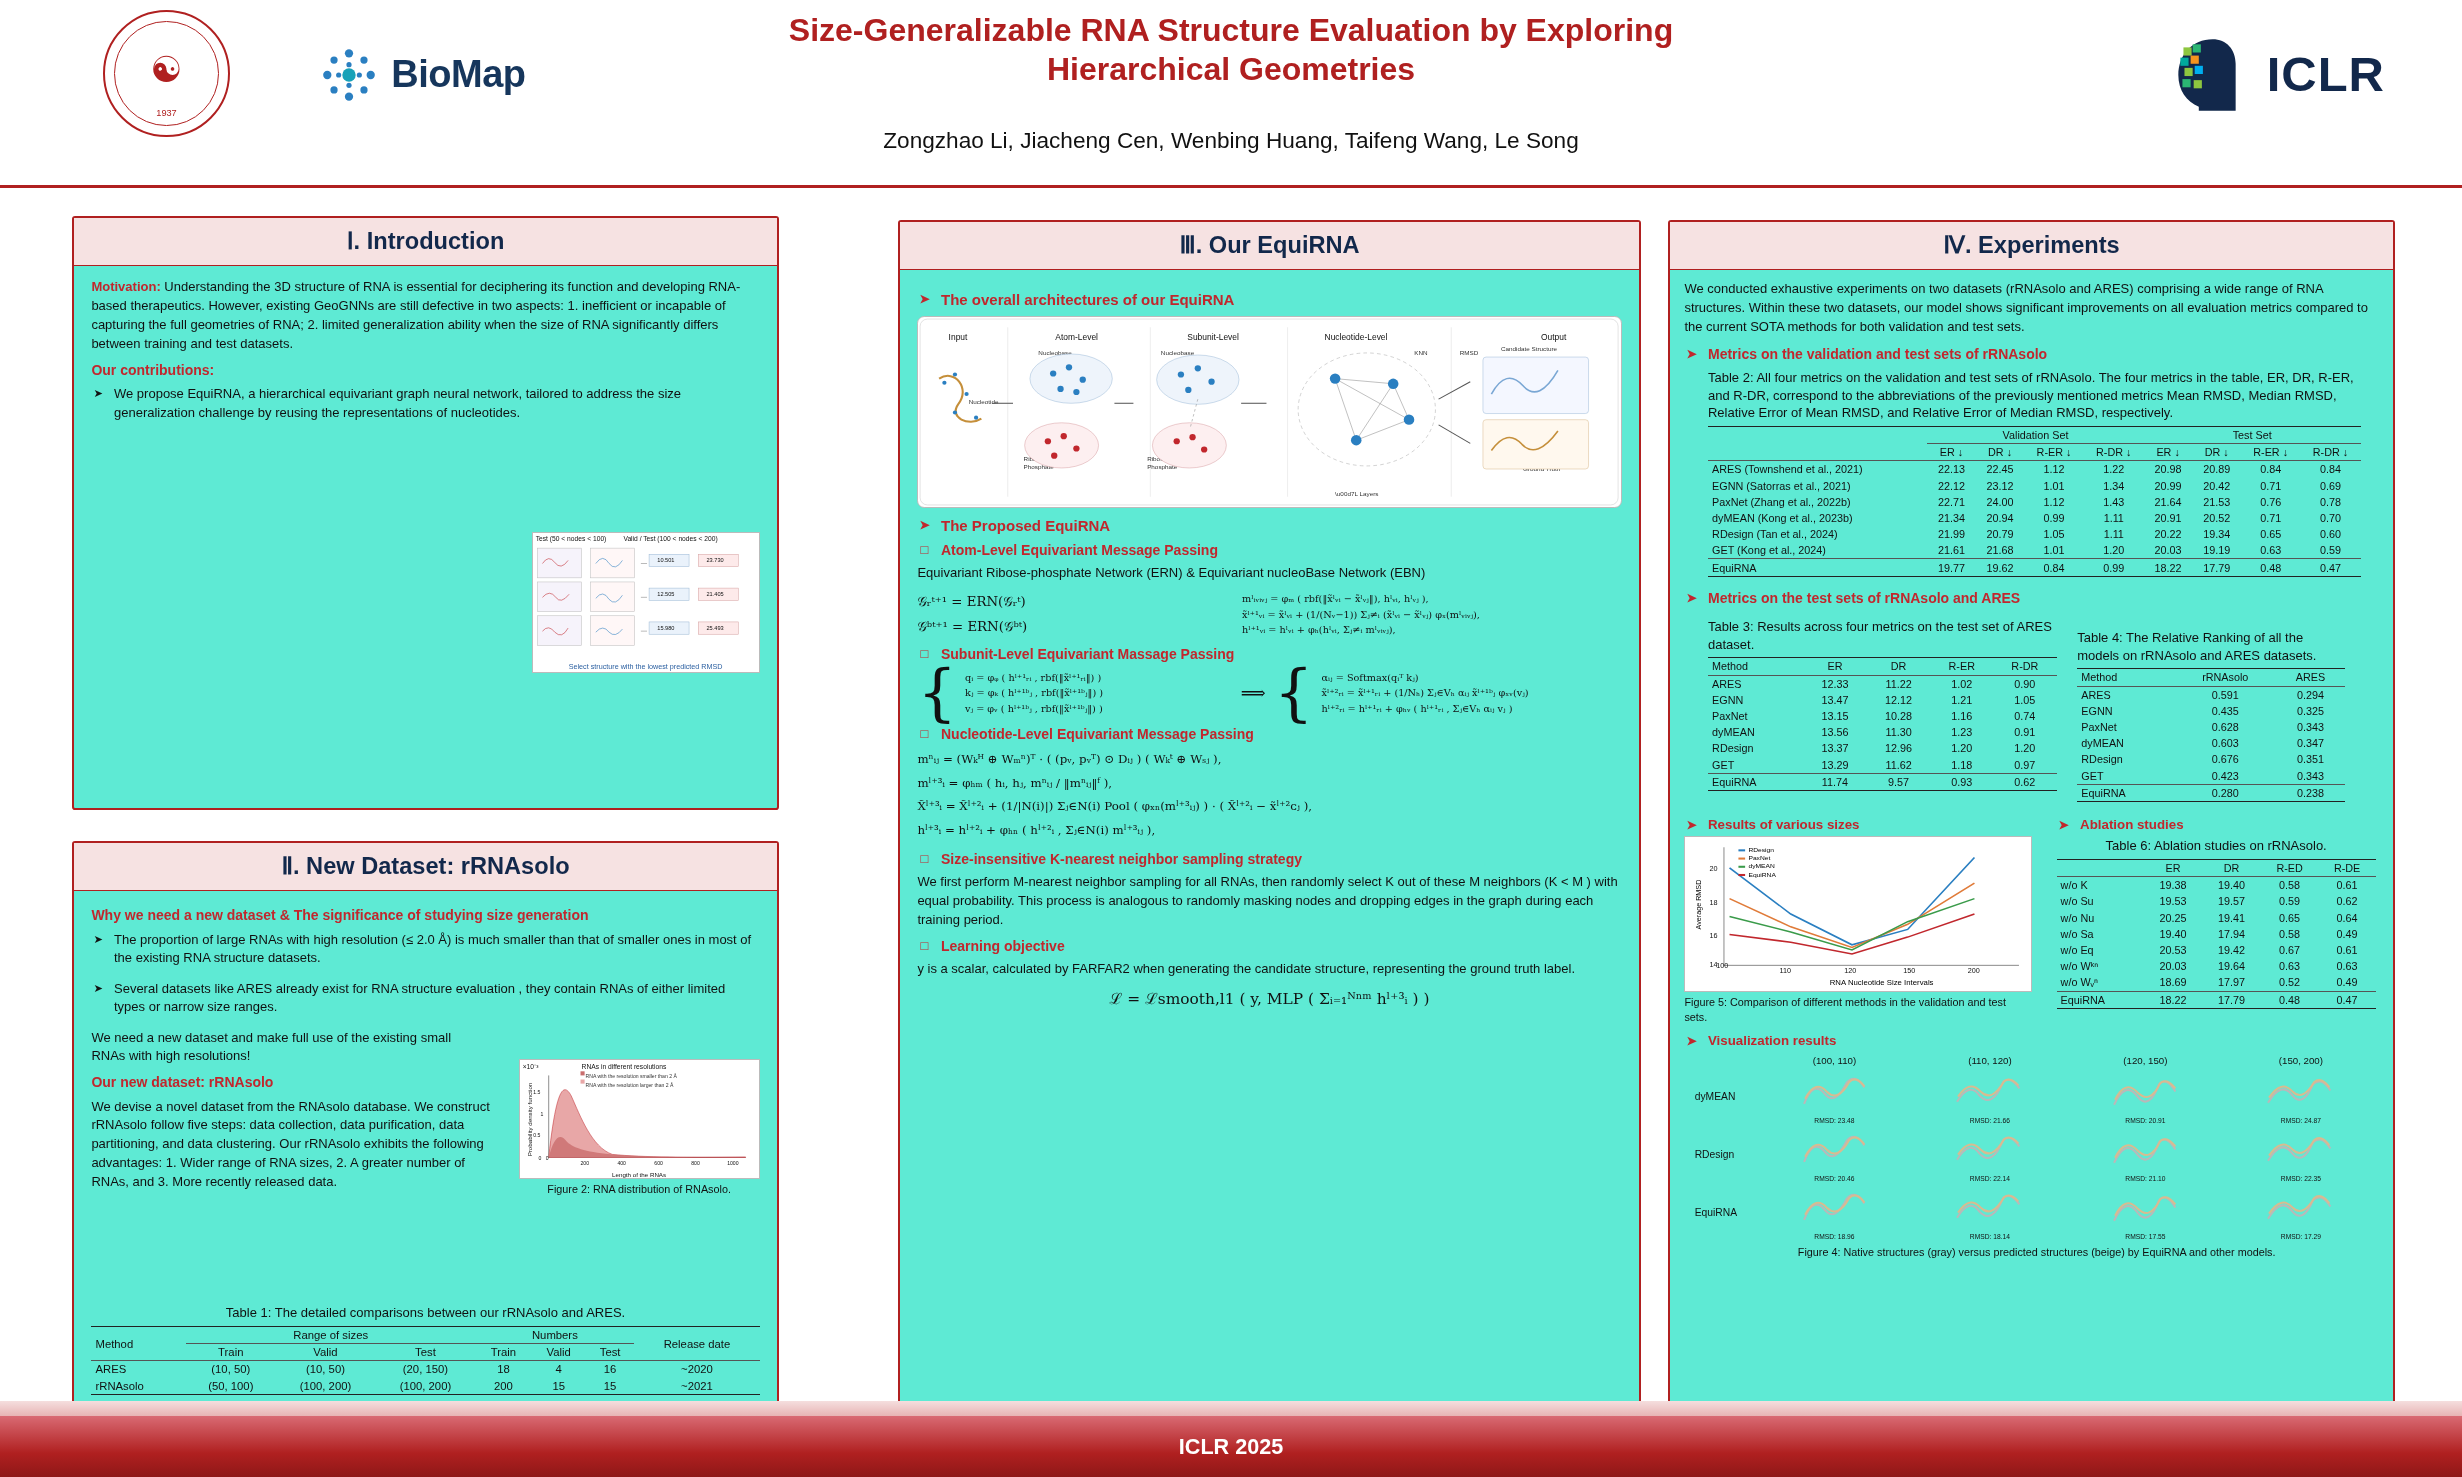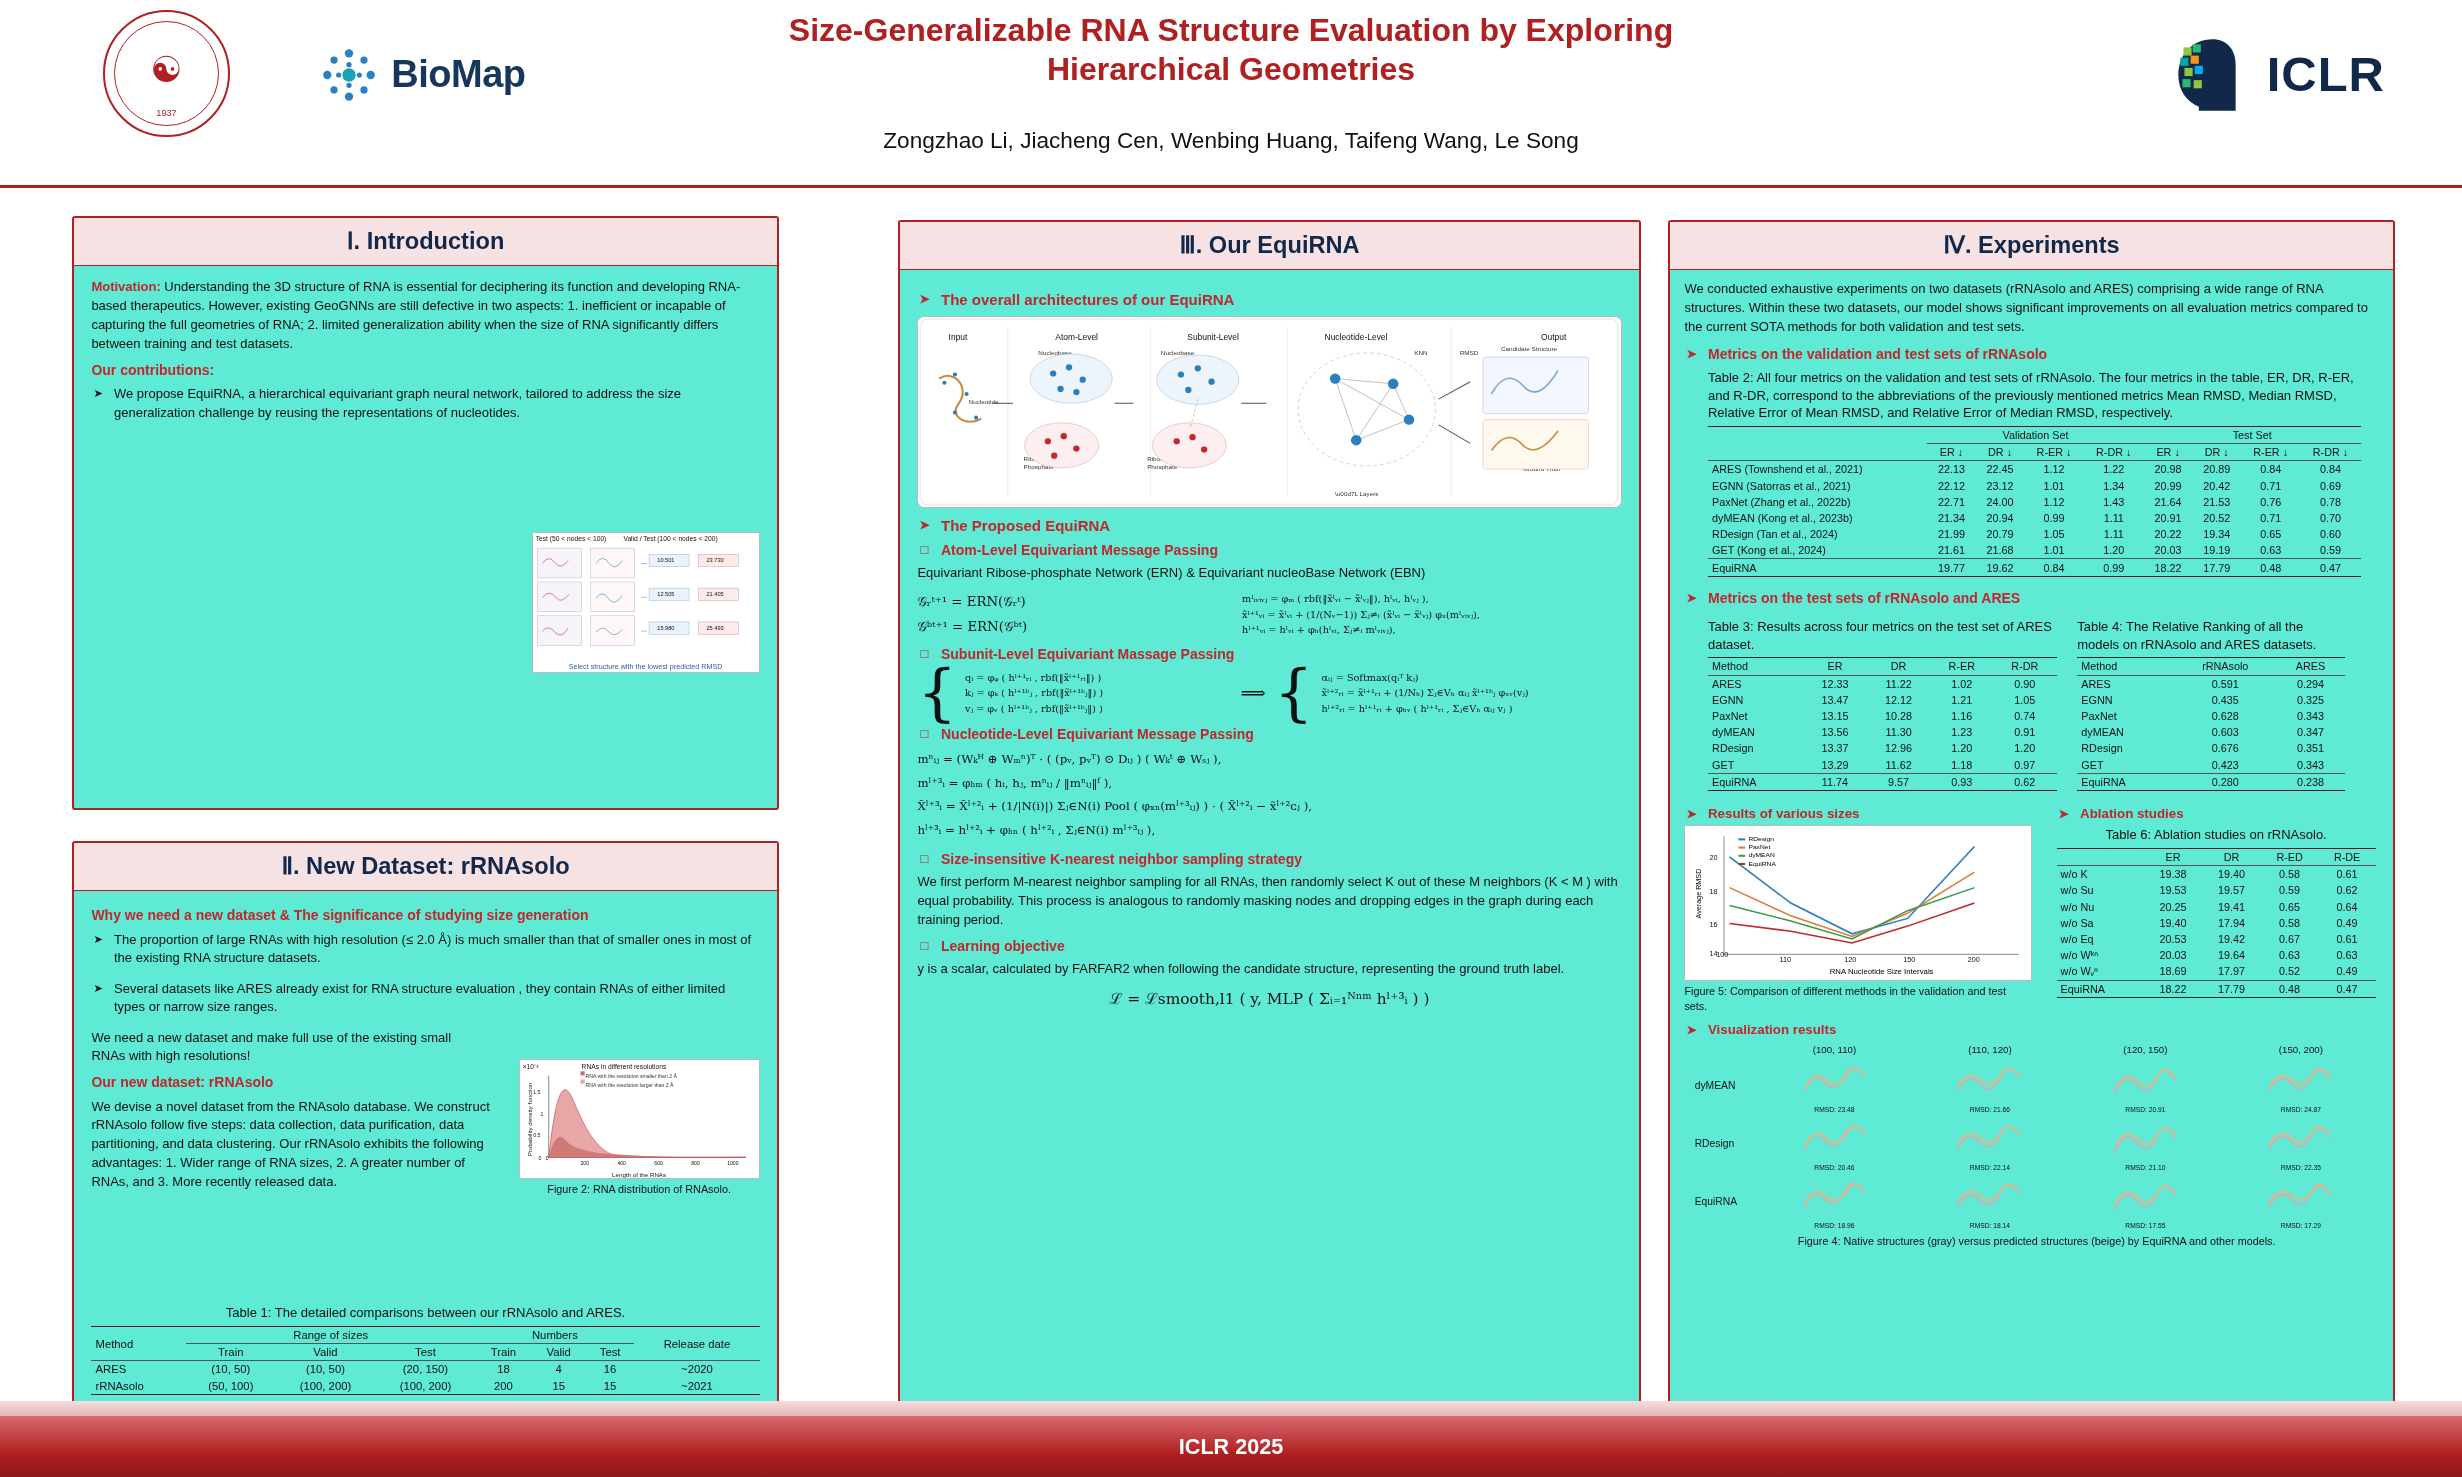--- a/index.html
+++ b/index.html
@@ -444,21 +444,21 @@
     <div class="sec-sub">Nucleotide-Level Equivariant Message Passing</div>
     <div class="fm-small" style="font-size:11.8px;line-height:2.0;">mⁿᵢⱼ = (Wₖᴴ ⊕ Wₘⁿ)ᵀ · ( (pᵥ, pᵥᵀ) ⊙ Dᵢⱼ ) ( Wₖᵗ ⊕ Wₛⱼ ),</div>
     <div class="fm-small" style="font-size:11.8px;line-height:2.0;">mˡ⁺³ᵢ = φₕₘ ( hᵢ, hⱼ, mⁿᵢⱼ / ‖mⁿᵢⱼ‖ᶠ ),</div>
     <div class="fm-small" style="font-size:11.8px;line-height:2.0;">X̃ˡ⁺³ᵢ = X̃ˡ⁺²ᵢ + (1/|N(i)|) Σⱼ∈N(i) Pool ( φₓₙ(mˡ⁺³ᵢⱼ) ) · ( X̃ˡ⁺²ᵢ − x̃ˡ⁺²ᴄⱼ ),</div>
     <div class="fm-small" style="font-size:11.8px;line-height:2.0;margin-bottom:5.1px;">hˡ⁺³ᵢ = hˡ⁺²ᵢ + φₕₙ ( hˡ⁺²ᵢ , Σⱼ∈N(i) mˡ⁺³ᵢⱼ ),</div>
 
     <div class="sec-sub">Size-insensitive K-nearest neighbor sampling strategy</div>
     <div class="p-text">We first perform M-nearest neighbor sampling for all RNAs, then randomly select K out of these M neighbors (K &lt; M ) with equal probability. This process is analogous to randomly masking nodes and dropping edges in the graph during each training period.</div>
 
     <div class="sec-sub">Learning objective</div>
-    <div class="p-text">y is a scalar, calculated by FARFAR2 when following the candidate structure, representing the ground truth label.</div>
+    <div class="p-text">y is a scalar, calculated by FARFAR2 when generating the candidate structure, representing the ground truth label.</div>
     <div class="formula" style="text-align:center;font-size:15.4px;margin-top:9.2px;">ℒ = ℒsmooth,l1 ( y, MLP ( Σᵢ₌₁ᴺⁿᵐ hˡ⁺³ᵢ ) )</div>
   </div>
 </div>
 
 <div class="panel" style="left:1668px;top:220px;width:723px;height:1186px;">
   <div class="panel-head">Ⅳ. Experiments</div>
   <div class="panel-body" style="padding:11.3px 14.4px;">
     <p class="p-text">We conducted exhaustive experiments on two datasets (rRNAsolo and ARES) comprising a wide range of RNA structures. Within these two datasets, our model shows significant improvements on all evaluation metrics compared to the current SOTA methods for both validation and test sets.</p>
 
     <div class="sec-item" style="font-size:14px;">Metrics on the validation and test sets of rRNAsolo</div>
@@ -622,21 +622,21 @@
                 <td class="lft">EquiRNA</td>
                 <td>11.74</td>
                 <td>9.57</td>
                 <td>0.93</td>
                 <td>0.62</td>
               </tr>
         </tbody>
           </table>
       </div>
 
-      <div style="width:40%;">
+      <div style="width:40%;margin-top:11px;">
         <div class="cap">Table 4: The Relative Ranking of all the models on rRNAsolo and ARES datasets.</div>
         <table class="tb" style="font-size:10.8px;">
           <tbody>
               <tr class="rule-top rule-mid">
             <td class="lft">Method</td>
             <td>rRNAsolo</td>
             <td>ARES</td>
           </tr>
           <tr>
                 <td class="lft">ARES</td>

